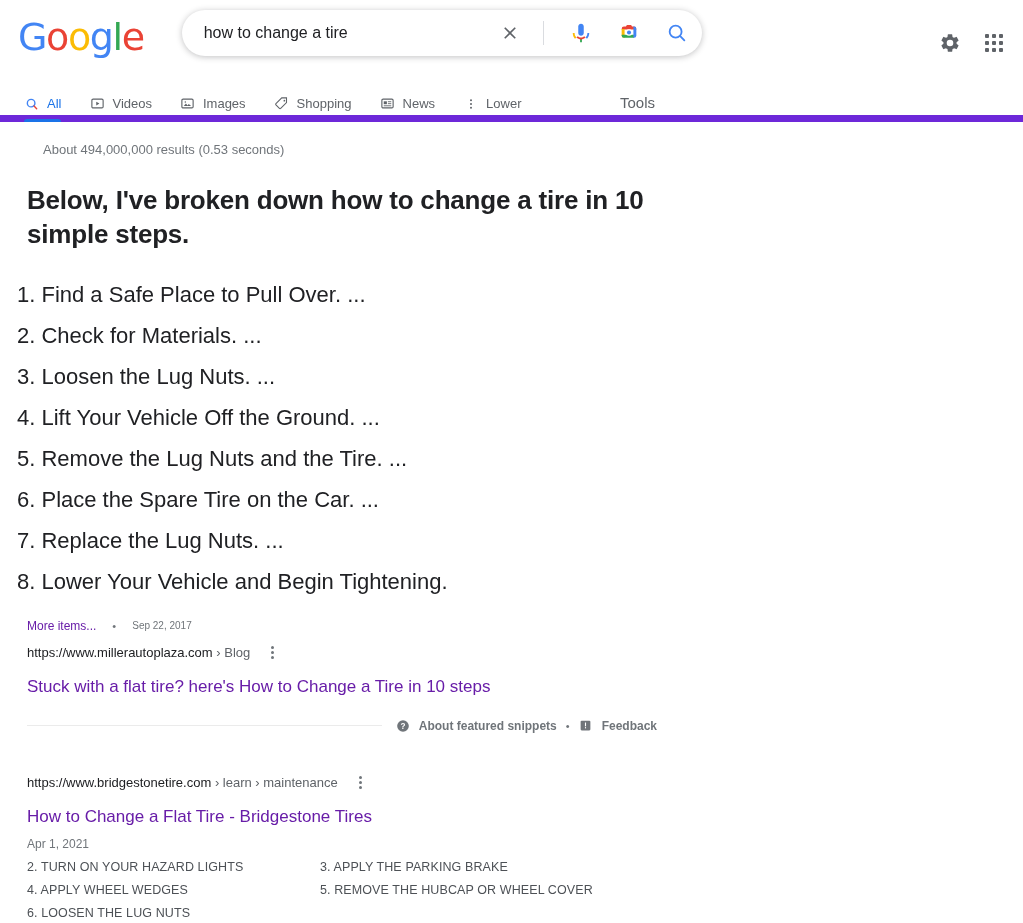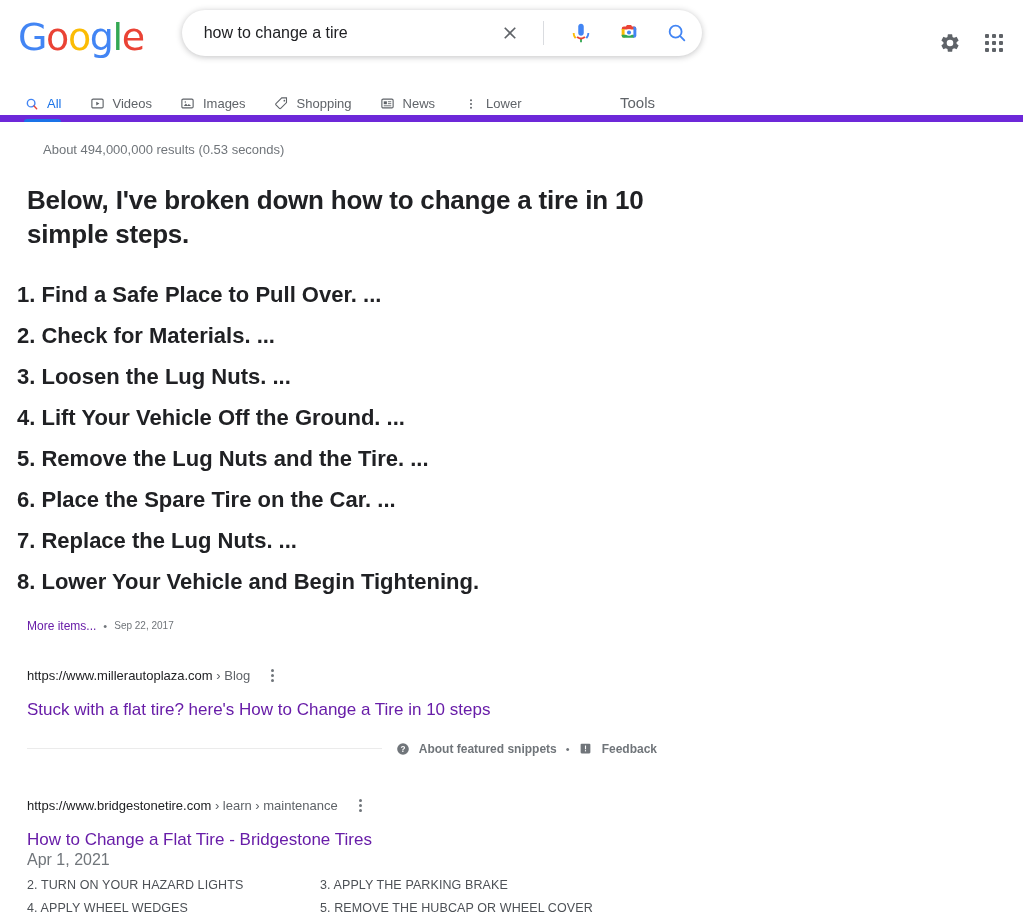--- a/index.html
+++ b/index.html
@@ -152,46 +152,45 @@
     font-size: 26px;
     line-height: 1.32;
     font-weight: 700;
     color: #202124;
     letter-spacing: -0.2px;
   }
   .steps {
     margin-top: 22px;
     list-style: none;
     padding: 0;
-    font-weight: bold;
   }
   .steps li {
     font-size: 22px;
     line-height: 41px;
     color: #202124;
     margin-left: -10px;
     white-space: nowrap;
   }
   .more-items-row {
     margin-top: 17px;
     font-size: 12px;
     display: flex;
     align-items: center;
-    gap: 7px;
+    gap: 16px;
   }
   .more-items {
     color: #681da8;
     cursor: pointer;
     font-size: 12px;
   }
   .dot-sep { color: #70757a; font-size: 11px; }
   .snip-date { color: #70757a; font-size: 10px; }
 
   .src-row {
-    margin-top: 33px;
+    margin-top: 10px;
     display: flex;
     align-items: center;
     gap: 17px;
   }
   .src-url {
     font-size: 13px;
     color: #202124;
   }
   .src-url .crumb { color: #5f6368; }
   .kebab {
@@ -235,21 +234,22 @@
     color: #70757a;
   }
   .sf-links .lk { cursor: pointer; font-weight: bold; }
   .sf-ico {
     width: 14px; height: 14px;
     display: flex; align-items: center; justify-content: center;
   }
 
   .result-block { margin-top: 40px; }
   .res-date {
-    font-size: 16px;
+    margin-top: 9px;
+    font-size: 12px;
     color: #70757a;
   }
   .bottom-grid {
     margin-top: 9px;
     display: grid;
     grid-template-columns: 293px 1fr;
     row-gap: 9px;
     width: 640px;
   }
   .bg-item {

